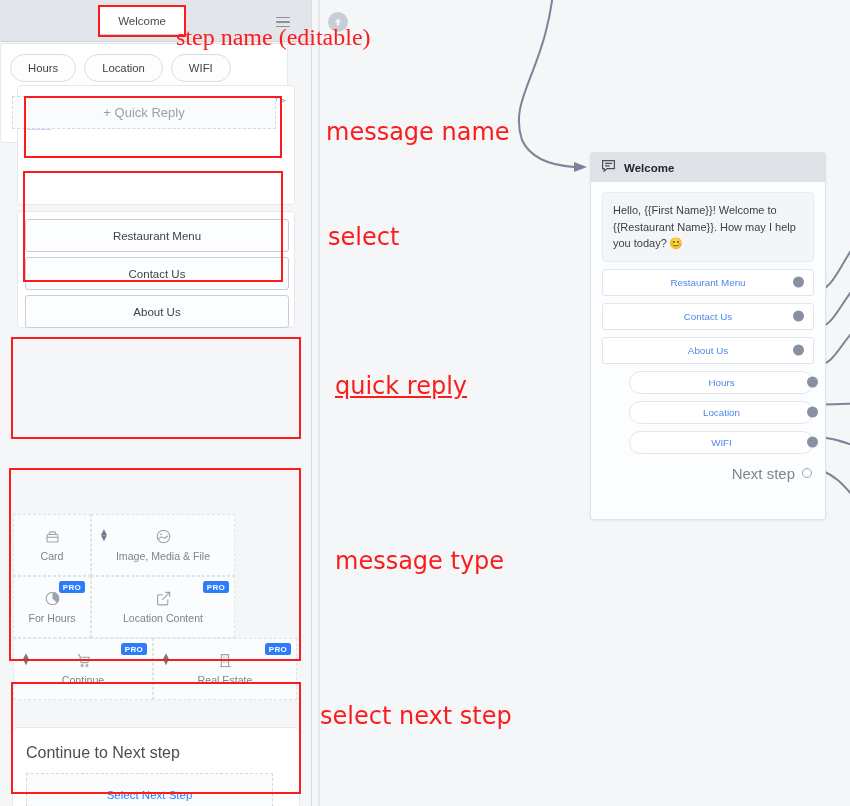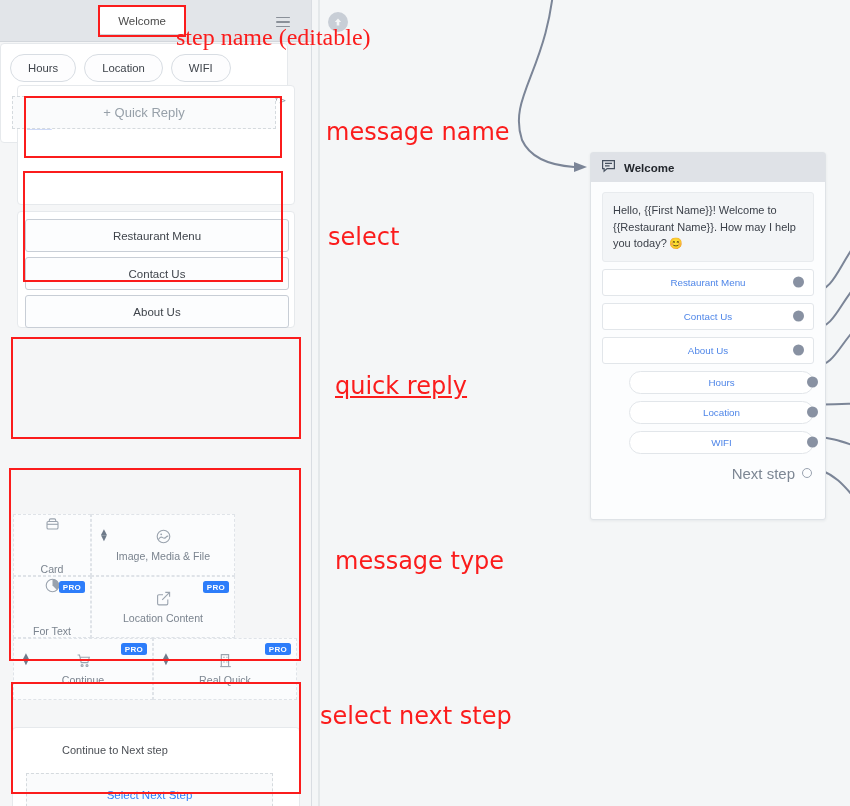--- a/index.html
+++ b/index.html
@@ -129,38 +129,38 @@
     border: 1px dashed #dfe3e8;
     background: #fbfcfd;
     height: 62px;
     display: flex; flex-direction: column; align-items: center; justify-content: center;
     font-size: 10.6px; color: #7b848f;
     cursor: pointer;
   }
   .mt-cell .mt-ic { margin-bottom: 3px; color: #9aa3ae; display:block; }
   .mt-cell .mt-lbl { line-height: 12px; }
   .w1 { width: 66px; }
-  .w2 { width: 78px; justify-content: space-between; }
+  .w2 { width: 78px; }
   .w3 { width: 140px; }
   .w4 { width: 144px; }
   .pro-badge {
     position: absolute; right: 5px; top: 4px;
     background: #2d7dfa; color: #fff;
     font-size: 8px; font-weight: bold;
     padding: 1.5px 4px; border-radius: 2.5px;
     letter-spacing: .3px;
   }
   .updown {
     position: absolute; left: 7px; top: 14px;
     color: #6f7b8a; font-size: 10px; line-height: 6px;
   }
 
   
   #ns-card { left: 12px; top: 684px; width: 288px; height: 108px; }
-  #ns-title { position: absolute; left: 13px; top: 16px; font-size: 11px; color: #4b4f55; margin-left: 36px; }
+  #ns-title { position: absolute; left: 13px; top: 16px; font-size: 16px; color: #4b4f55; }
   #ns-select {
     position: absolute; left: 13px; top: 45px;
     width: 247px; height: 44px;
     border: 1px dashed #d5dade;
     background: #fafbfc;
     display: flex; align-items: center; justify-content: center;
     font-size: 11.5px; color: #2d7dfa;
     cursor: pointer;
   }
 
@@ -336,21 +336,21 @@
         </div>
         <div class="mt-row">
           <div class="mt-cell w2">
             <span class="pro-badge">PRO</span>
             <span class="mt-ic">
               <svg width="17" height="17" viewBox="0 0 17 17" fill="none" stroke="#9aa3ae" stroke-width="1.1">
                 <circle cx="8.5" cy="8.5" r="6.3"></circle>
                 <path d="M8.5 8.5V2.2A6.3 6.3 0 0 1 13 13z" fill="#9aa3ae" stroke="none"></path>
               </svg>
             </span>
-            <span class="mt-lbl">For Text</span>
+            <span class="mt-lbl">For Hours</span>
           </div>
           <div class="mt-cell w4">
             <span class="pro-badge">PRO</span>
             <span class="mt-ic">
               <svg width="17" height="17" viewBox="0 0 17 17" fill="none" stroke="#9aa3ae" stroke-width="1.1">
                 <path d="M12.8 9.5v4.1a1.3 1.3 0 0 1-1.3 1.3H3.9a1.3 1.3 0 0 1-1.3-1.3V6a1.3 1.3 0 0 1 1.3-1.3H8"></path>
                 <path d="M10.3 2.4h4.3v4.3"></path>
                   <path d="M7.2 9.8l7.4-7.4"></path>
               </svg>
             </span>
@@ -373,21 +373,21 @@
           <div class="mt-cell w4">
             <span class="updown">▲<br>▼</span>
             <span class="pro-badge">PRO</span>
             <span class="mt-ic">
               <svg width="17" height="17" viewBox="0 0 17 17" fill="none" stroke="#9aa3ae" stroke-width="1.1">
                 <path d="M4.3 14.6V2.6h7.3v12"></path>
                 <path d="M6.2 5.2h1.5M6.2 7.6h1.5M6.2 10h1.5M9.3 5.2h1.2M9.3 7.6h1.2M9.3 10h1.2"></path>
                 <path d="M3.2 14.6h10.6"></path>
               </svg>
             </span>
-            <span class="mt-lbl">Real Quick</span>
+            <span class="mt-lbl">Real Estate</span>
           </div>
         </div>
       </div>
 
       <div class="card" id="ns-card">
         <div id="ns-title">Continue to Next step</div>
         <div id="ns-select">
           <span>Select Next Step</span>
         </div>
       </div>

